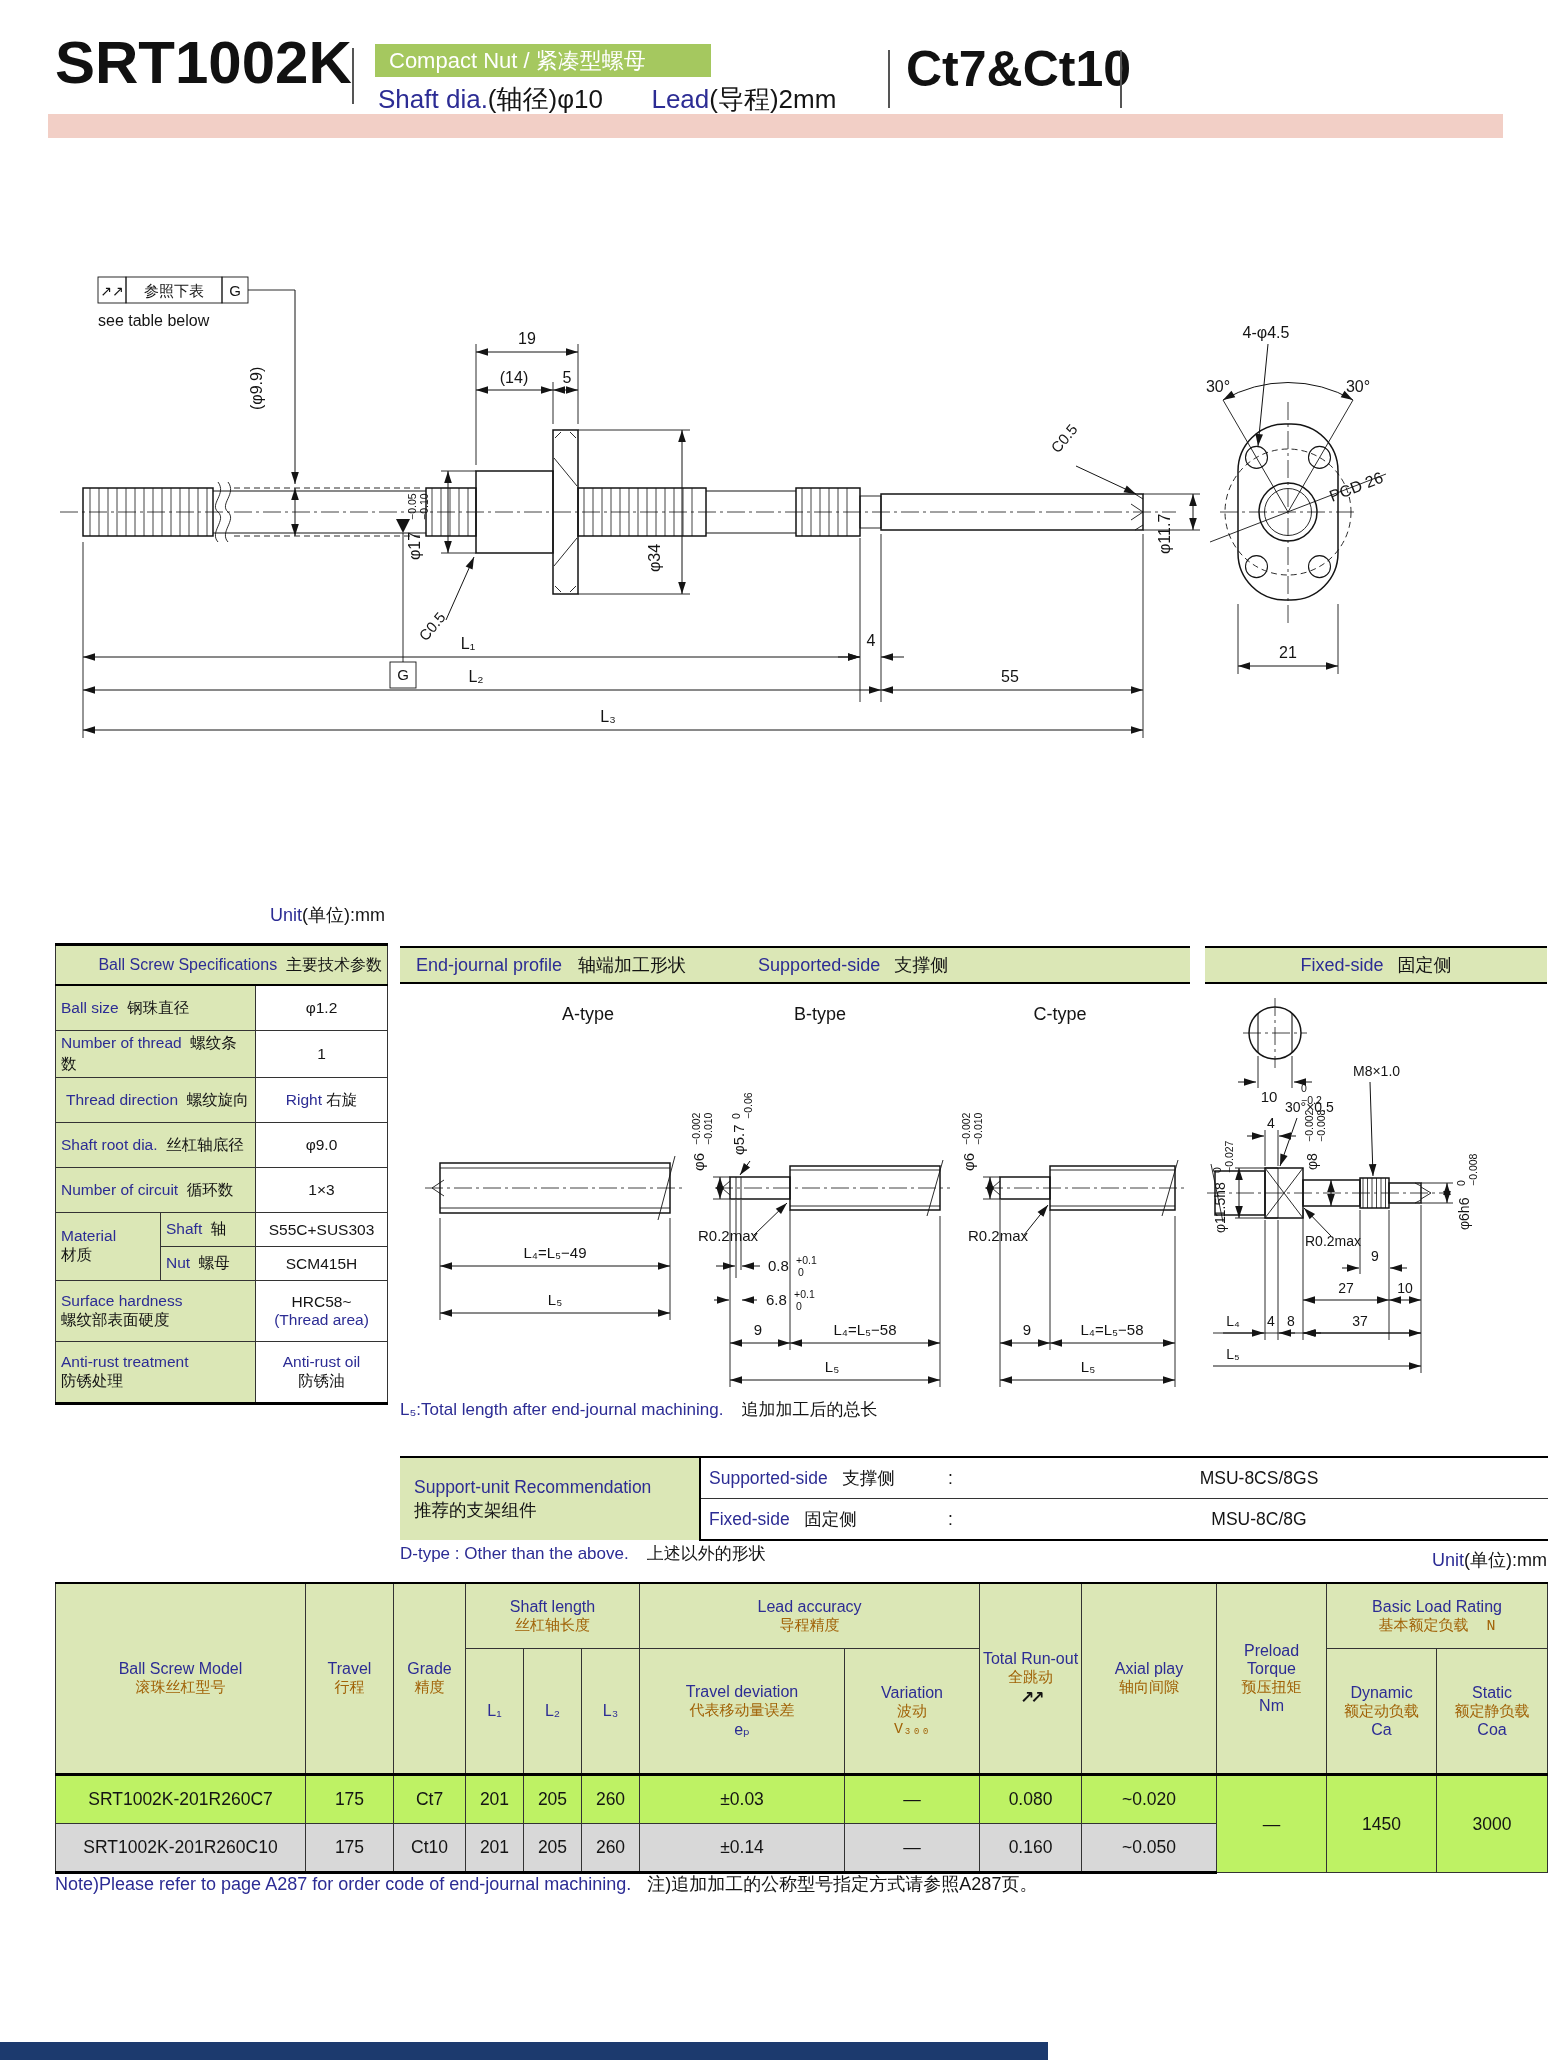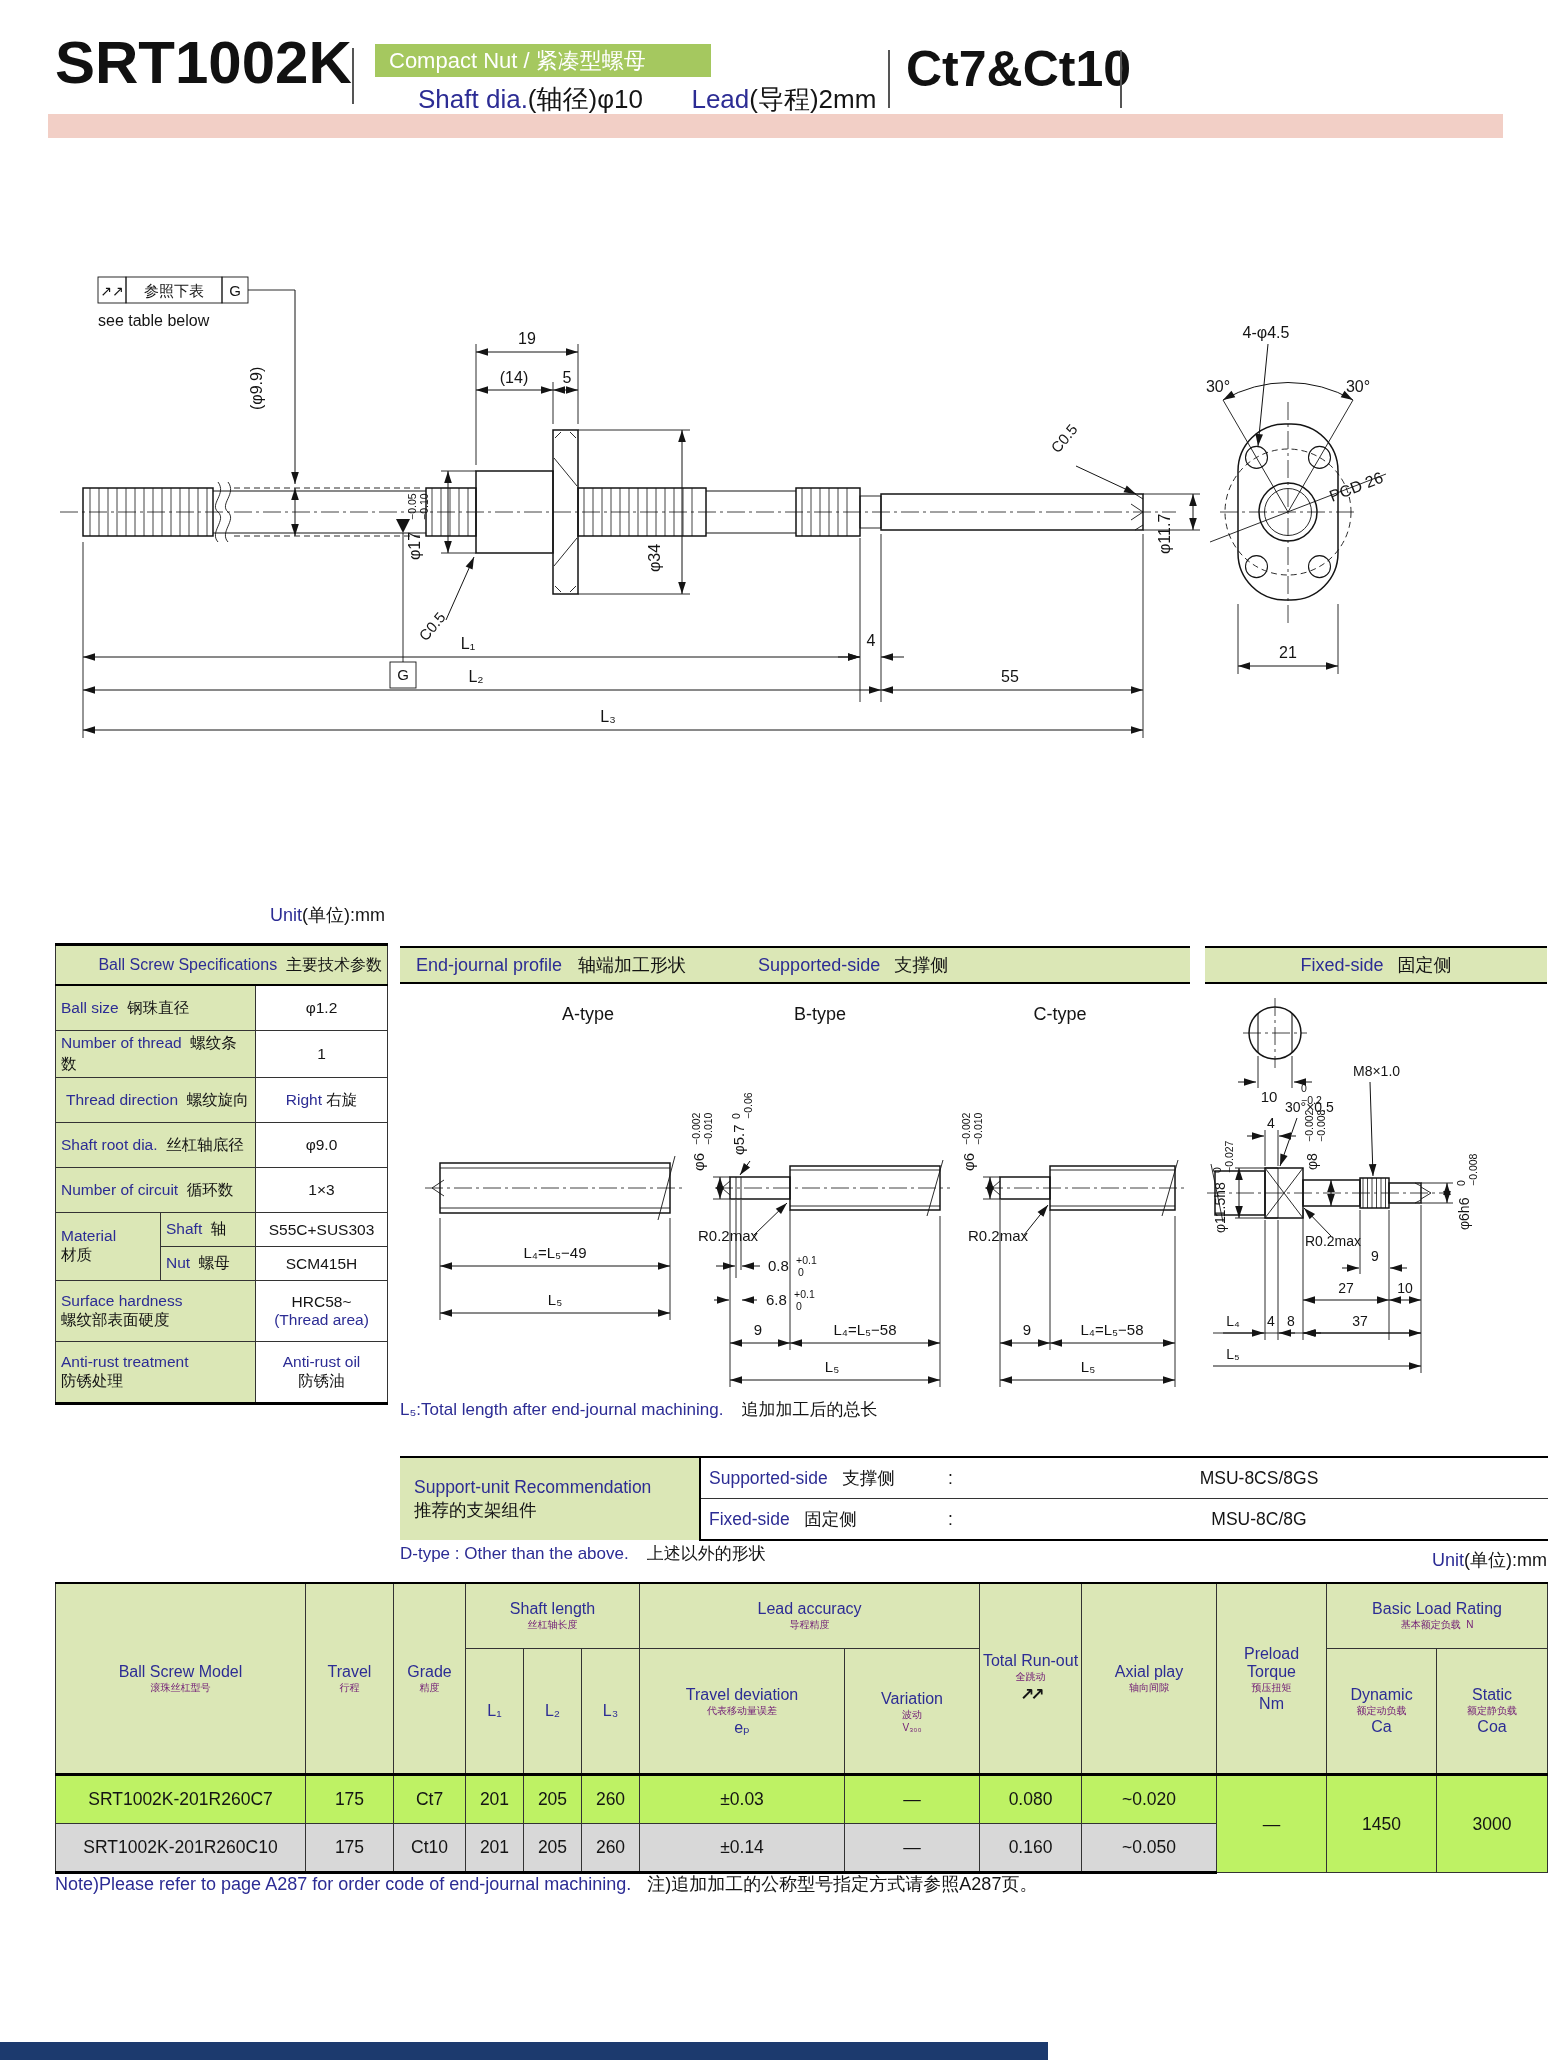--- a/index.html
+++ b/index.html
@@ -6,21 +6,21 @@
   .page{position:relative;width:1551px;height:2072px;background:#fff;overflow:hidden;
         font-family:"Liberation Sans","DejaVu Sans",sans-serif;color:#141414;}
   .abs{position:absolute;}
   .nv{color:var(--navy);}
   .bk{color:#141414;}
 
   
   .model{font-size:60px;font-weight:600;letter-spacing:0px;color:#111;}
   .vdiv{width:2px;background:#555;}
   .badge{background:var(--green);color:#fff;font-size:22px;line-height:33px;padding-left:14px;}
-  .sub{font-size:26px;margin-left:40px;}
+  .sub{font-size:26px;}
   .cgrade{font-size:50px;font-weight:600;color:#111;}
   .band{background:var(--band);}
 
   
   .unit{font-size:18px;text-align:right;}
 
   
   table{border-collapse:collapse;}
   .spec{width:332px;table-layout:fixed;}
   .spec td{border:1px solid #333;font-size:15.5px;padding:2px 5px;vertical-align:middle;}
@@ -45,21 +45,21 @@
   
   .main{width:1492px;table-layout:fixed;}
   .main th,.main td{border:1px solid #333;vertical-align:middle;text-align:center;font-weight:normal;}
   .main thead th{background:var(--pgreen);font-size:16px;padding:3px 2px;}
   .main thead tr:first-child th{border-top:2px solid #000;}
   .main .hsep{border-bottom:3px solid #000 !important;}
   .main tbody td{font-size:17.5px;height:45px;background:#bef264;}
   .main tbody tr.alt td{background:var(--gray);}
   .main tbody tr:last-child td{border-bottom:3px solid #000;}
   .main .he{color:var(--navy);}
-  .main .hc{color:#701a75;font-size:10px;}
+  .main .hc{color:#a16207;font-size:15px;font-family:Liberation Mono, monospace;}
   .runico{font-size:17px;font-weight:bold;letter-spacing:-4px;}
 
   .note{font-size:18px;}
   .footbar{background:var(--navy2);}
 
   
   svg text{font-family:"Liberation Sans","DejaVu Sans",sans-serif;fill:#141414;}
   .t16{font-size:16px;} .t15{font-size:15px;} .t14{font-size:14px;} .t18{font-size:18px;}
   .ts{font-size:10.5px;}
   .mid{text-anchor:middle;}

